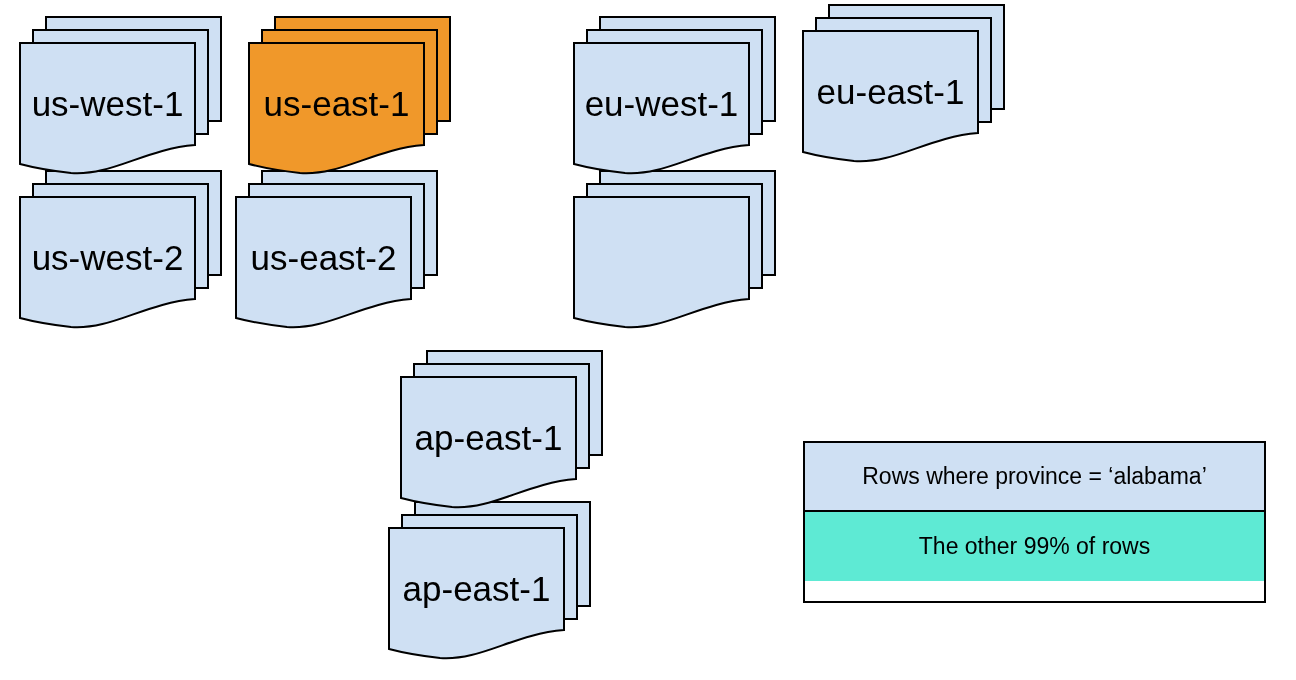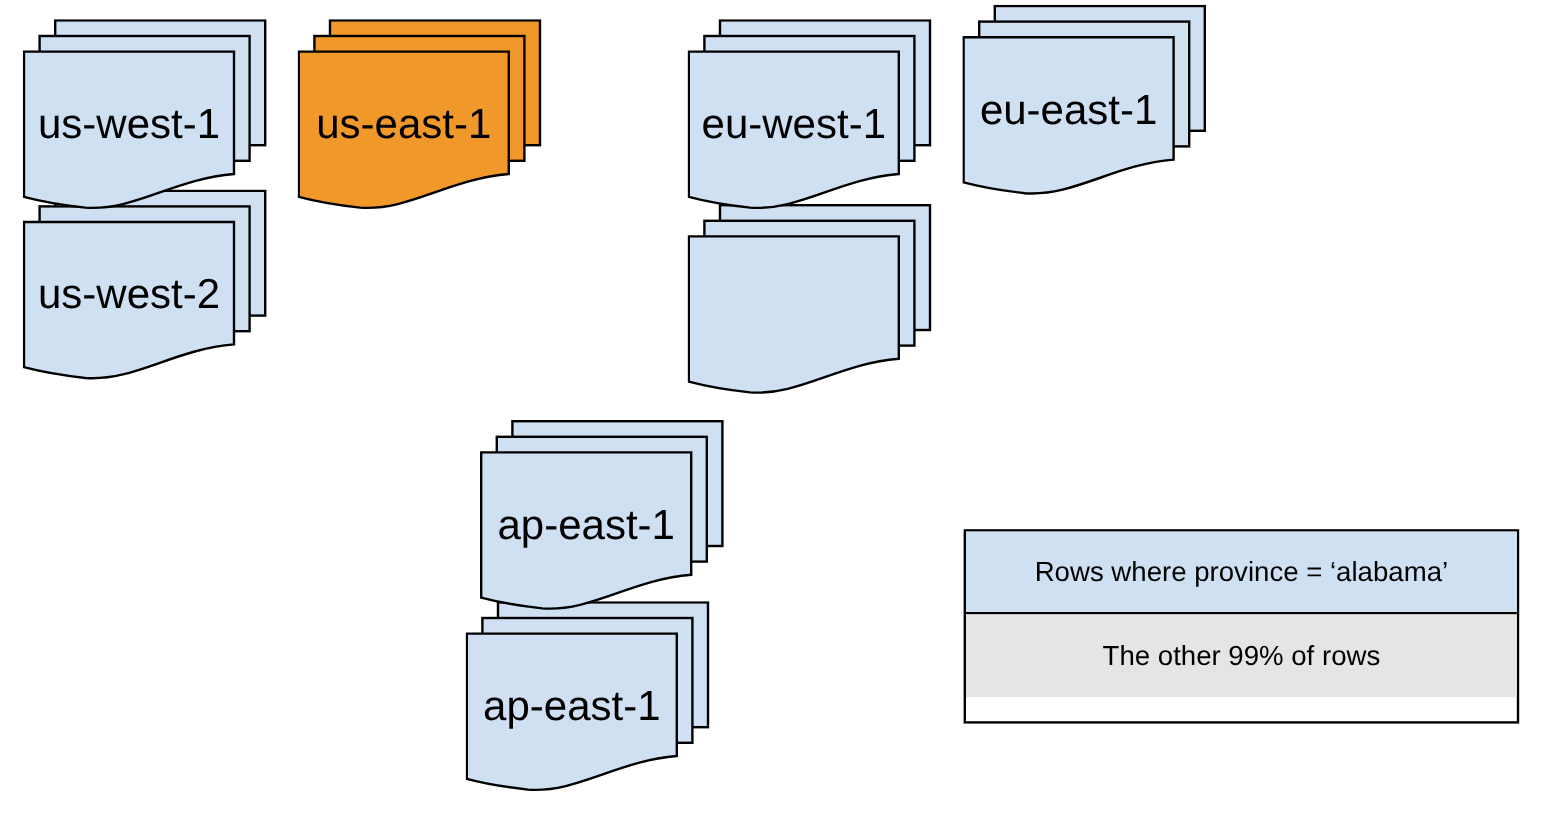--- a/index.html
+++ b/index.html
@@ -25,21 +25,21 @@
   }
   .legend{
     position:absolute;left:803px;top:441px;width:463px;height:162px;
     border:2px solid #000000;box-sizing:border-box;z-index:3;
   }
   .legend-row{
     height:69px;display:flex;align-items:center;justify-content:center;
     font-size:23px;white-space:nowrap;
   }
   .legend-blue{background:#cfe0f3;border-bottom:2px solid #000000;box-sizing:content-box;height:67px;}
-  .legend-orange{background:#e5e5e5;}
+  .legend-orange{background:#5eead4;}
 </style>
 </head>
 <body>
 
 <div class="canvas">
 
   <div class="stack blue z2" style="left:19px;top:16px">
     <svg width="204" height="162" viewBox="0 0 204 162">
       <rect class="sheet" x="27" y="1" width="175" height="104"></rect>
       <rect class="sheet" x="14" y="14" width="175" height="104"></rect>
@@ -68,29 +68,37 @@
 
   <div class="stack blue z2" style="left:802px;top:4px">
     <svg width="204" height="162" viewBox="0 0 204 162">
       <rect class="sheet" x="27" y="1" width="175" height="104"></rect>
       <rect class="sheet" x="14" y="14" width="175" height="104"></rect>
       <path class="sheet" d="M1,27 L176,27 L176,129 C126,133 93,160 52,157 C34,155 16,152 1,148 Z"></path>
     </svg>
     <div class="stack-label">eu-east-1</div>
   </div>
 
-  <div class="stack blue z1" style="left:19px;top:158px">
+  <div class="stack blue z1" style="left:19px;top:170px">
     <svg width="204" height="162" viewBox="0 0 204 162">
       <rect class="sheet" x="27" y="1" width="175" height="104"></rect>
       <rect class="sheet" x="14" y="14" width="175" height="104"></rect>
       <path class="sheet" d="M1,27 L176,27 L176,129 C126,133 93,160 52,157 C34,155 16,152 1,148 Z"></path>
     </svg>
     <div class="stack-label">us-west-2</div>
   </div>
 
+  <div class="stack blue z1" style="left:235px;top:170px">
+    <svg width="204" height="162" viewBox="0 0 204 162">
+      <rect class="sheet" x="27" y="1" width="175" height="104"></rect>
+      <rect class="sheet" x="14" y="14" width="175" height="104"></rect>
+      <path class="sheet" d="M1,27 L176,27 L176,129 C126,133 93,160 52,157 C34,155 16,152 1,148 Z"></path>
+    </svg>
+    <div class="stack-label">us-east-2</div>
+  </div>
 
   <div class="stack blue z1" style="left:573px;top:170px">
     <svg width="204" height="162" viewBox="0 0 204 162">
       <rect class="sheet" x="27" y="1" width="175" height="104"></rect>
       <rect class="sheet" x="14" y="14" width="175" height="104"></rect>
       <path class="sheet" d="M1,27 L176,27 L176,129 C126,133 93,160 52,157 C34,155 16,152 1,148 Z"></path>
     </svg>
   </div>
 
 

